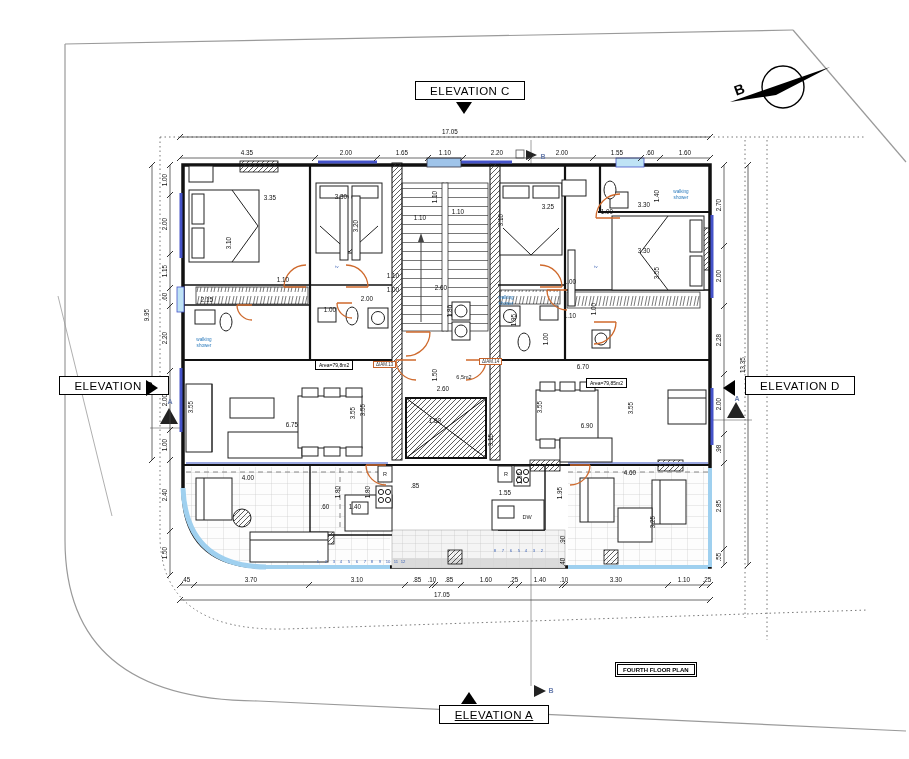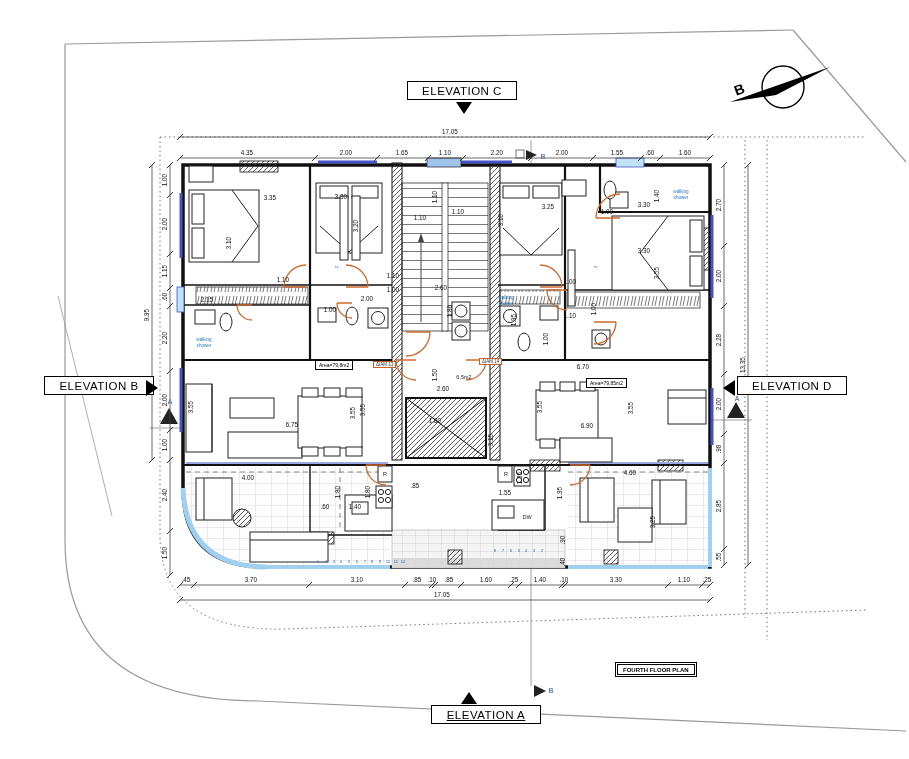--- a/index.html
+++ b/index.html
@@ -1,20 +1,20 @@
 <!DOCTYPE html>
 <html><head>
 <meta charset="utf-8">
 <style>
   html,body{margin:0;padding:0;background:#fff;}
   #canvas{position:relative;width:909px;height:759px;background:#fff;overflow:hidden;
           font-family:"Liberation Sans",sans-serif;}
   #plan-svg{position:absolute;left:0;top:0;}
   .elev{position:absolute;border:1.5px solid #000;background:#fff;text-align:center;
-        font-size:11.5px;letter-spacing:.5px;padding:2.5px 0 2px 0;width:108px;color:#000;}
+        font-size:11.5px;letter-spacing:.5px;padding:2.5px 0 2px 0;width:108px;color:#000;margin-left:8px;}
   .tri{position:absolute;width:0;height:0;}
   .tri-down{border-left:8px solid transparent;border-right:8px solid transparent;border-top:12px solid #000;}
   .tri-up{border-left:8px solid transparent;border-right:8px solid transparent;border-bottom:12px solid #000;}
   .tri-right{border-top:8px solid transparent;border-bottom:8px solid transparent;border-left:12px solid #000;}
   .tri-left{border-top:8px solid transparent;border-bottom:8px solid transparent;border-right:12px solid #000;}
   .plan-title{position:absolute;border:3px double #000;background:#fff;font-size:6px;
               font-weight:bold;padding:1.5px 5px;color:#000;}
   .area-box{position:absolute;border:1px solid #000;background:#fff;font-size:5px;
             padding:1px 3px;color:#000;}
   .apt-box{position:absolute;border:1px solid #c4622a;background:#fff;font-size:4.5px;
@@ -491,21 +491,21 @@
         <text x="511" y="552" class="t-tiny" text-anchor="middle">6</text>
         <text x="519" y="552" class="t-tiny" text-anchor="middle">5</text>
         <text x="526" y="552" class="t-tiny" text-anchor="middle">4</text>
         <text x="534" y="552" class="t-tiny" text-anchor="middle">3</text>
         <text x="542" y="552" class="t-tiny" text-anchor="middle">2</text>
       </g>
 </svg>
 
 <div class="elev" style="left:407px;top:81px;">ELEVATION C</div>
 <div class="tri tri-down" style="left:456px;top:102px;"></div>
-<div class="elev" style="left:44px;top:376px;">ELEVATION B</div>
+<div class="elev" style="left:51px;top:376px;">ELEVATION B</div>
 <div class="tri tri-right" style="left:146px;top:380px;"></div>
 <div class="elev" style="left:737px;top:376px;">ELEVATION D</div>
 <div class="tri tri-left" style="left:723px;top:380px;"></div>
 <div class="elev" style="left:431px;top:705px;text-decoration:underline;">ELEVATION A</div>
 <div class="tri tri-up" style="left:461px;top:692px;"></div>
 
 <div class="plan-title" style="left:615px;top:662px;">FOURTH FLOOR PLAN</div>
 
 <div class="area-box" style="left:315px;top:360px;">Area=79,8m2</div>
 <div class="area-box" style="left:586px;top:378px;">Area=79,85m2</div>

